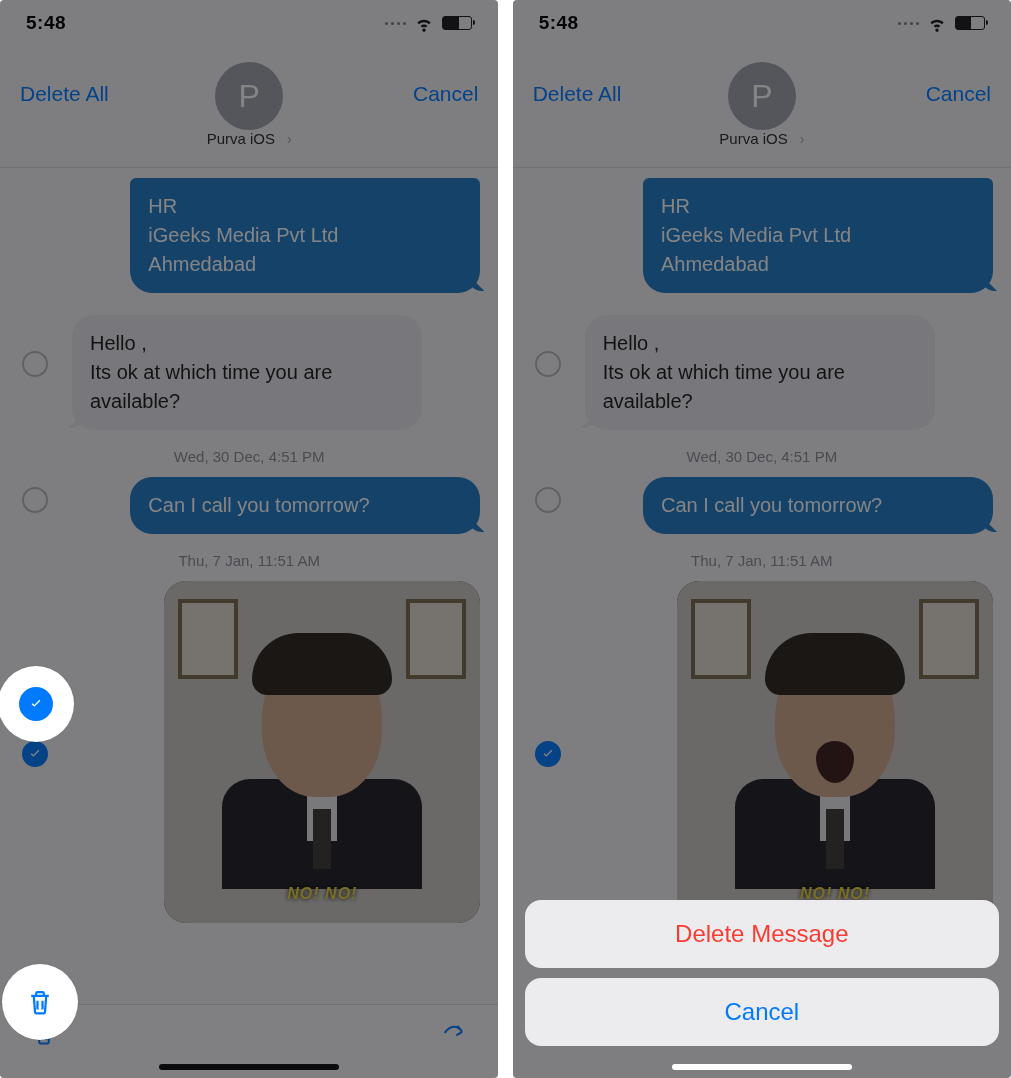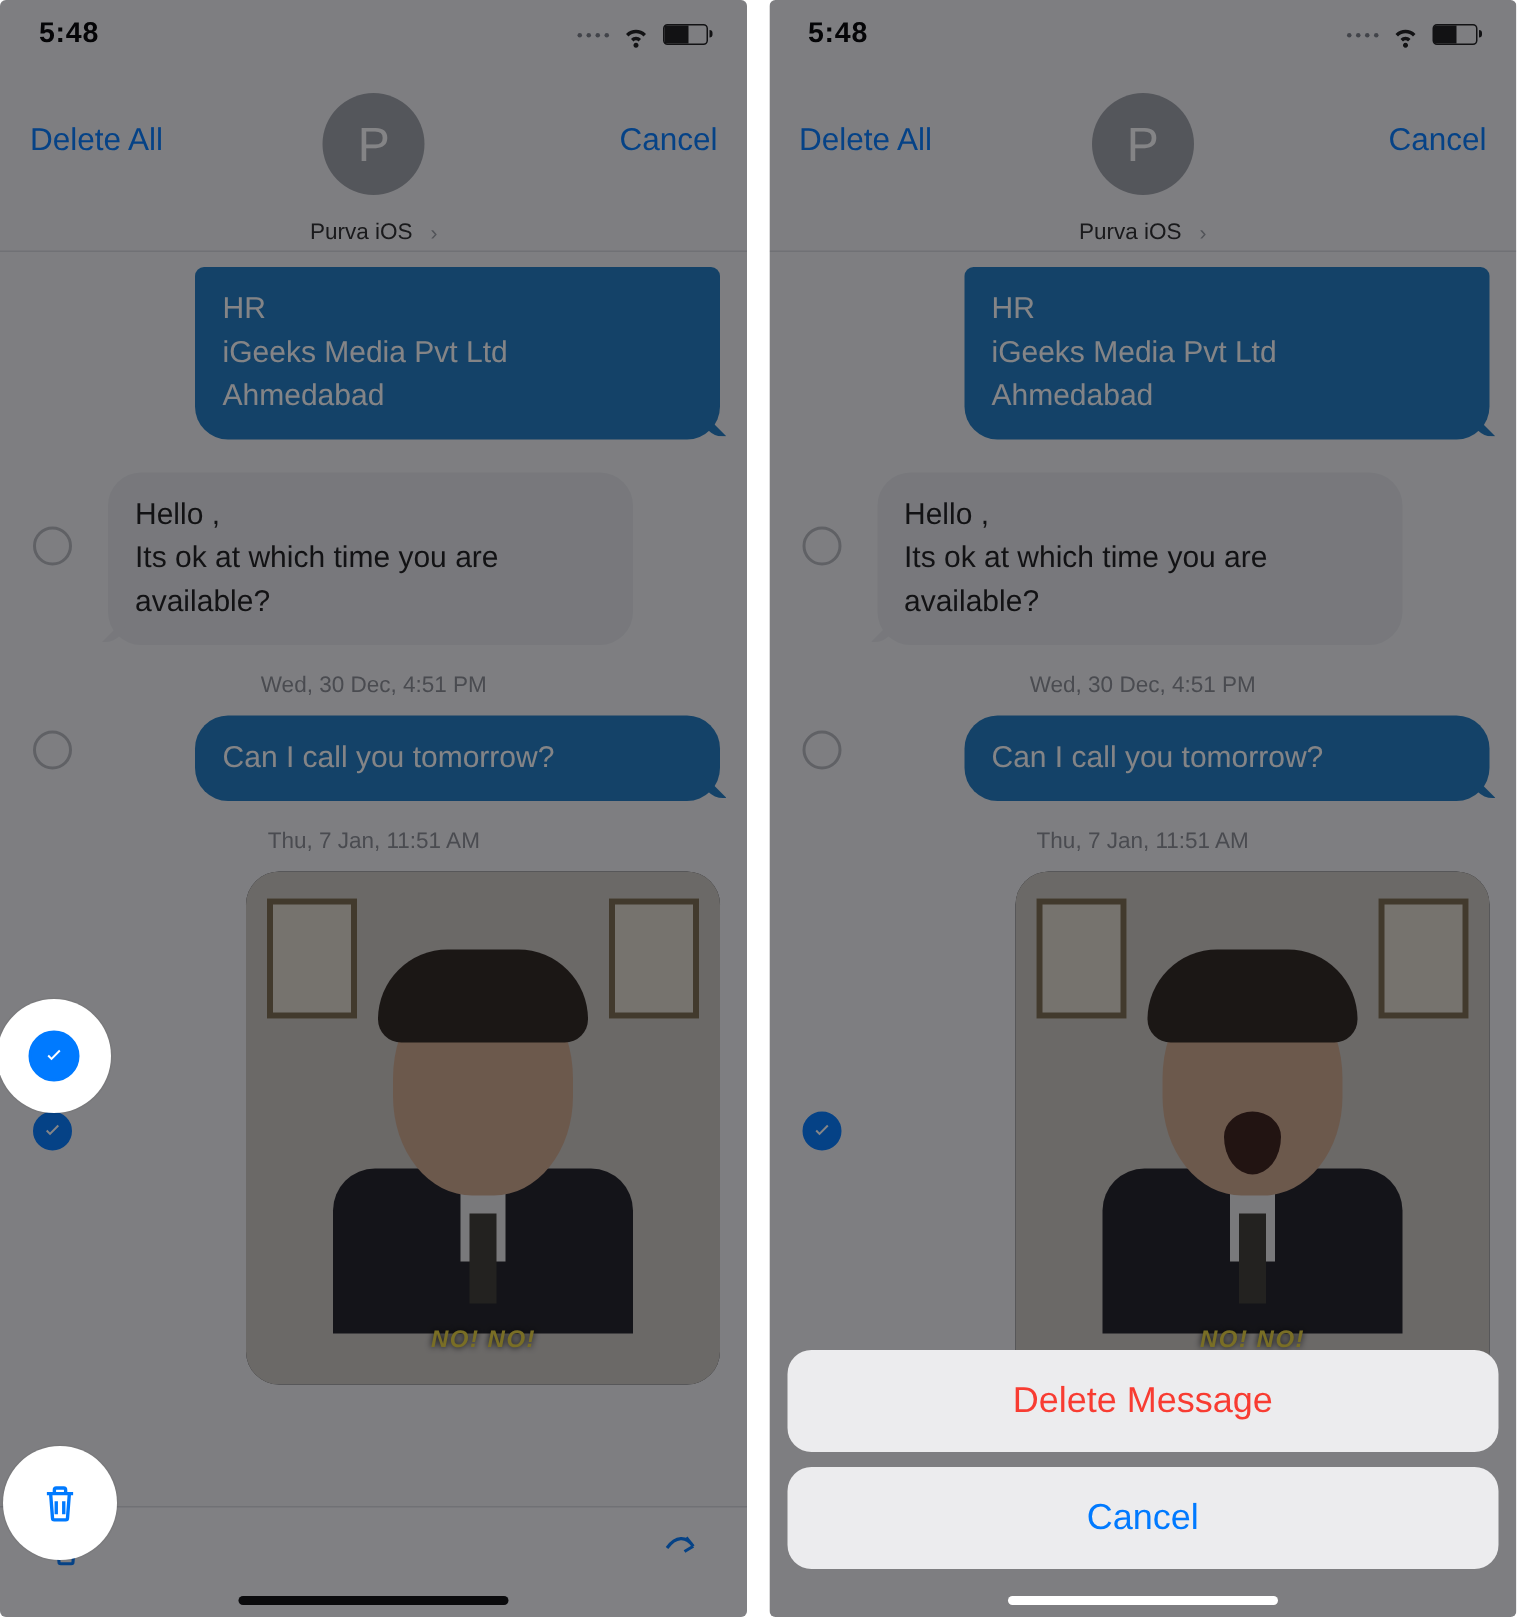--- a/index.html
+++ b/index.html
@@ -21,21 +21,21 @@
   .batt { width: 30px; height: 14px; border: 1.5px solid #1b1b1b; border-radius: 3px; position: relative; display: flex; align-items: center; }
   .batt::after { content: ""; position: absolute; right: -4px; top: 3px; width: 2.5px; height: 5px; background: #1b1b1b; border-radius: 0 2px 2px 0; }
   .batt .fill { width: 55%; height: 100%; background: #1b1b1b; border-radius: 1px 0 0 1px; }
 
   
   .nav { position: relative; height: 122px; border-bottom: 1px solid #d6d8dc; }
   .nav .btn { position: absolute; top: 36px; font-size: 21px; color: #007aff; }
   .nav .btn.left { left: 20px; }
   .nav .btn.right { right: 20px; }
   .avatar { position: absolute; left: 50%; transform: translateX(-50%); top: 16px; width: 68px; height: 68px; border-radius: 50%; background: #9fa2a8; display: flex; align-items: center; justify-content: center; color: #fff; font-size: 32px; }
-  .contact { position: absolute; left: 50%; transform: translateX(-50%); bottom: 4px; font-size: 15px; color: #2b2b2b; display: flex; align-items: center; gap: 12px; }
+  .contact { position: absolute; left: 50%; transform: translateX(-50%); bottom: 20px; font-size: 15px; color: #2b2b2b; display: flex; align-items: center; gap: 12px; }
   .chev { color: #9a9da3; font-size: 14px; }
 
   
   .msgs { position: absolute; left: 0; right: 0; top: 168px; bottom: 74px; }
 
   .row { position: relative; width: 100%; }
   .sel { position: absolute; left: 22px; width: 26px; height: 26px; border: 2px solid #b6b8bd; border-radius: 50%; background: transparent; }
   .sel.checked { border-color: #007aff; background: #007aff; display: flex; align-items: center; justify-content: center; }
   .sel.checked svg { width: 16px; height: 16px; }
 

